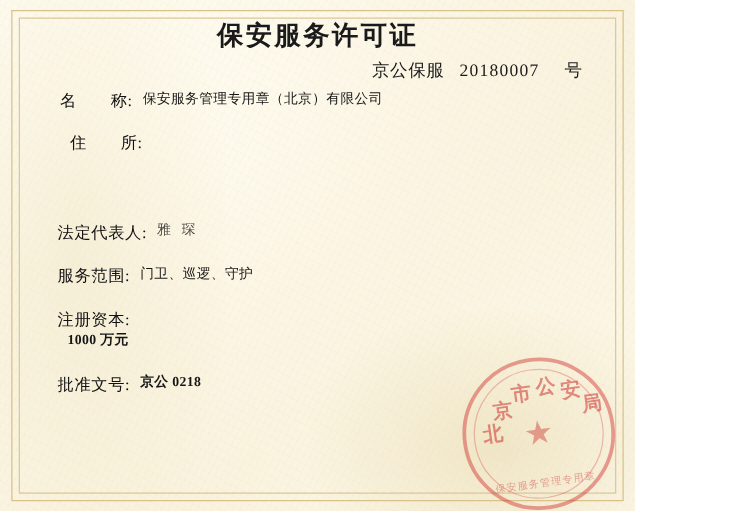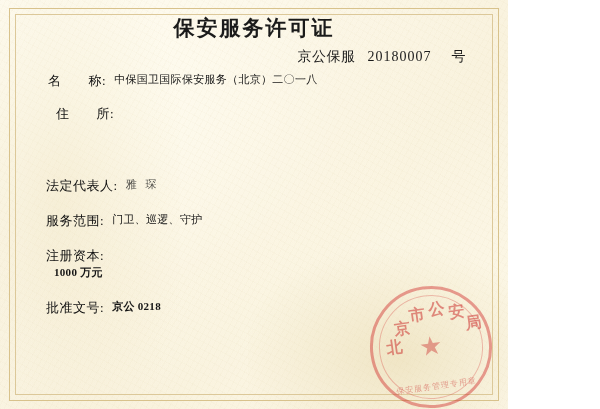--- a/index.html
+++ b/index.html
@@ -237,21 +237,21 @@
   <div class="title">保安服务许可证</div>
 
   <div class="serial-row">
     <span class="serial-prefix">京公保服</span>
     <span class="serial-num">20180007</span>
     <span class="serial-suffix">号</span>
   </div>
 
   <div class="field" id="f-name">
     <span class="label">名　　称:</span>
-    <span class="value">中保国卫国际保安服务（北京）二〇一八</span>
+    <span class="value">保安服务管理专用章（北京）有限公司</span>
   </div>
 
   <div class="field" id="f-addr">
     <span class="label">住　　所:</span>
   </div>
 
   <div class="field" id="f-rep">
     <span class="label">法定代表人:</span>
     <span class="value">雅 琛</span>
   </div>

